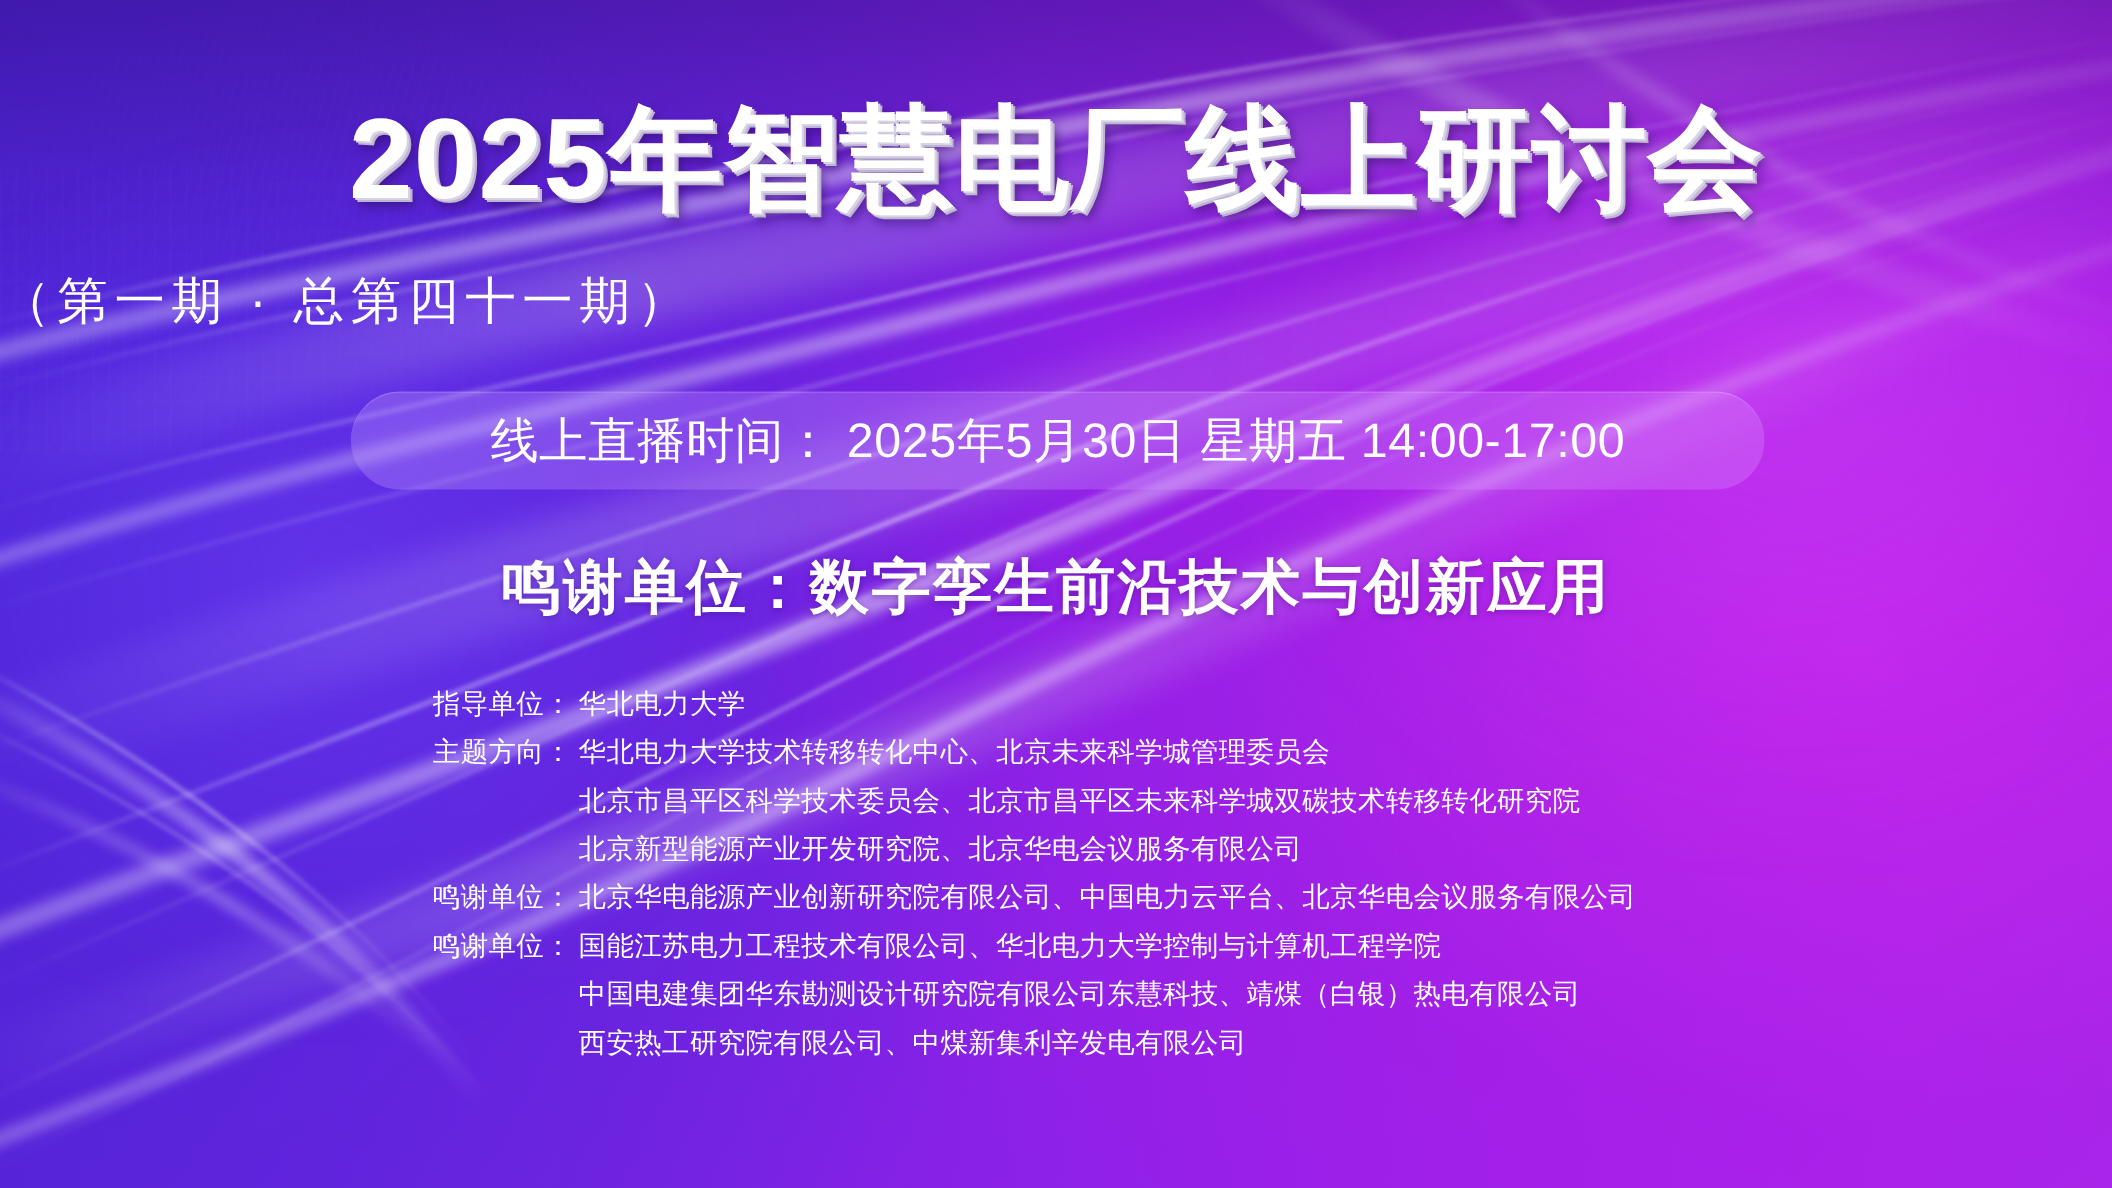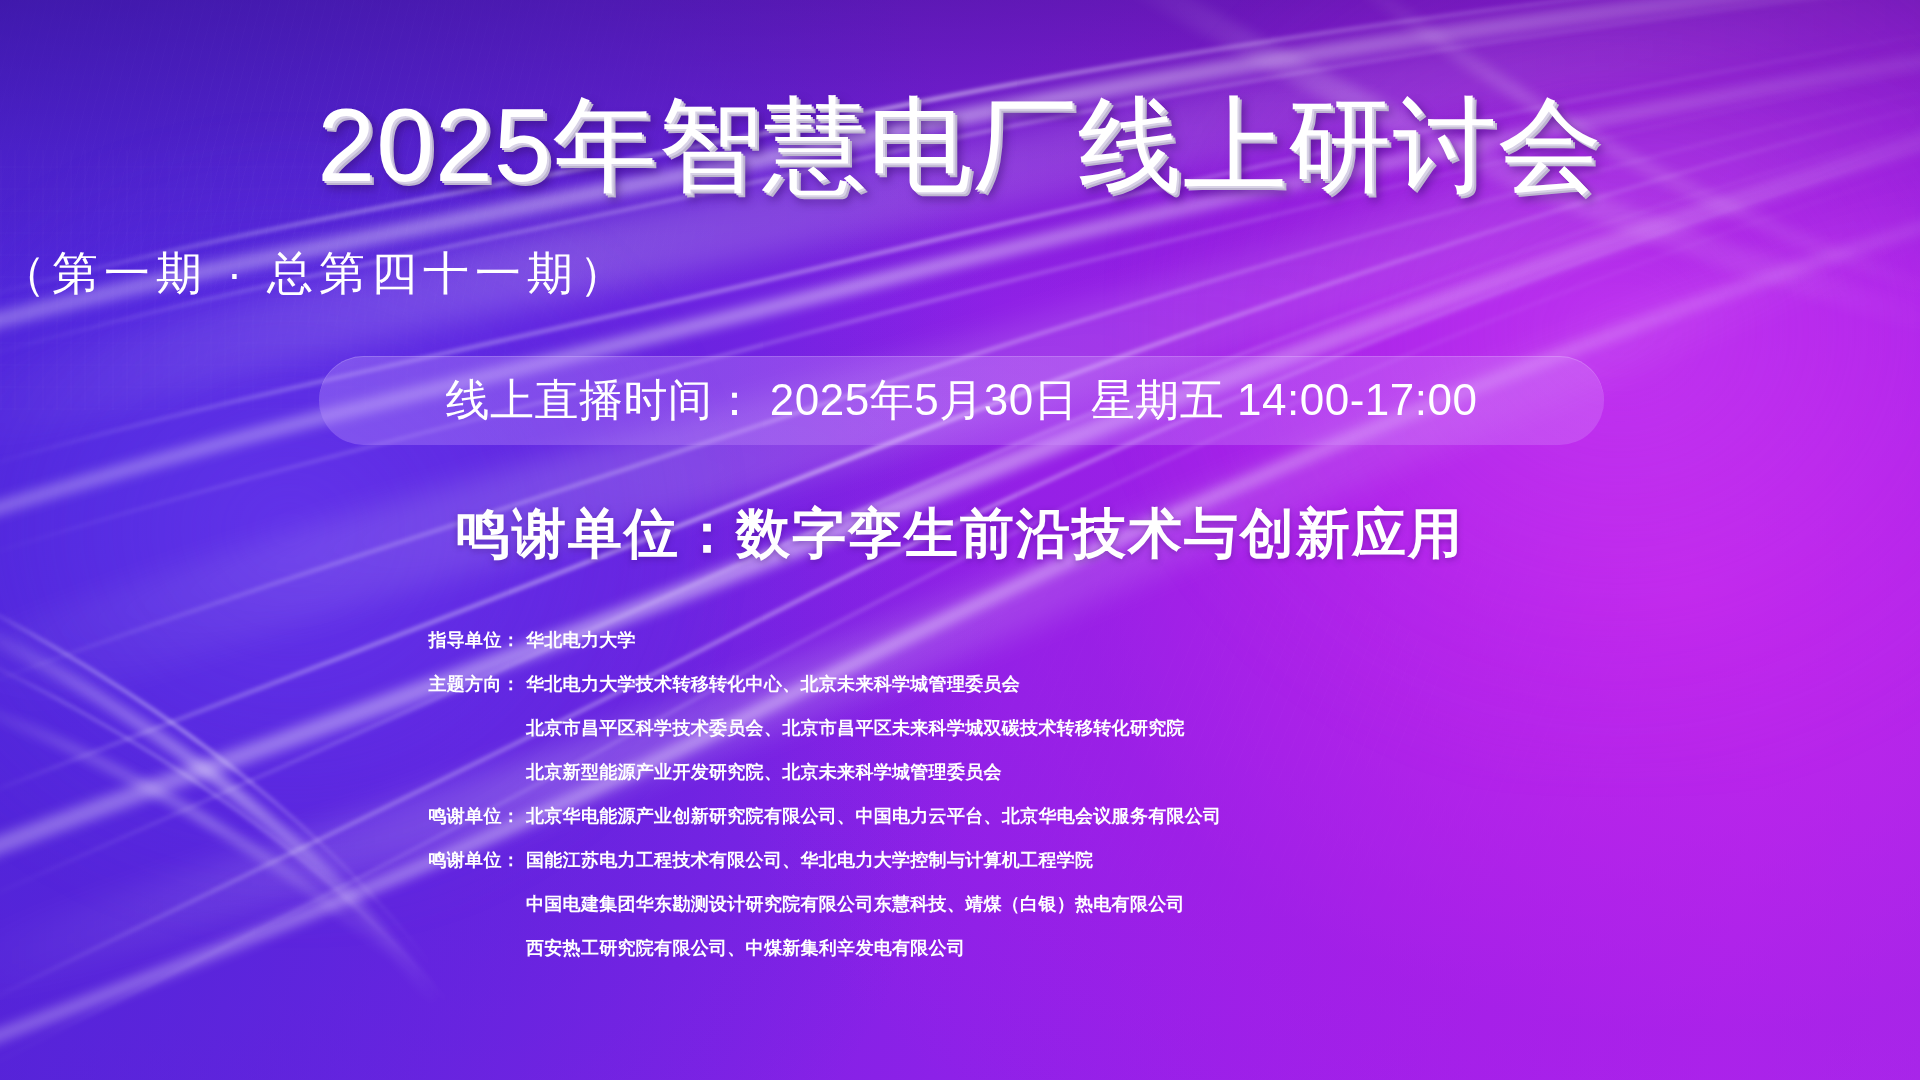--- a/index.html
+++ b/index.html
@@ -77,21 +77,21 @@
     -webkit-mask-image:linear-gradient(90deg,#000 0%,rgba(0,0,0,.5) 55%,transparent 100%);
   }
 
   
   #content{position:absolute;left:0;top:0;width:1920px;height:1080px;}
 
   .main-title{
     position:absolute;left:0;top:88px;width:1920px;
     text-align:center;
     font-size:104px;
-    font-weight:normal;
+    font-weight:bold;
     color:#ffffff;
     letter-spacing:1px;
     line-height:1.1;
     text-shadow:
       2px 2px 0 #d8d2e6,
       4px 4px 0 #bdb5cf,
       6px 7px 10px rgba(45,10,95,0.55);
     white-space:nowrap;
   }
 
@@ -127,22 +127,22 @@
     letter-spacing:2px;white-space:nowrap;
     text-shadow:0 2px 6px rgba(50,10,100,0.35);
   }
 
   .orgs{
     position:absolute;left:0;top:618px;width:1920px;
   }
   .org-row{
     display:flex;
     align-items:baseline;
-    font-size:18px;
-    font-weight:bold;
+    font-size:25px;
+    font-weight:normal;
     color:#ffffff;
     line-height:44px;
     white-space:nowrap;
     letter-spacing:0.3px;
   }
   .org-label{
     width:520px;
     text-align:right;
     flex:0 0 520px;
     padding-right:6px;
@@ -261,21 +261,21 @@
         <div class="org-row">
           <span class="org-label">主题方向：</span>
           <span class="org-value">华北电力大学技术转移转化中心、北京未来科学城管理委员会</span>
         </div>
         <div class="org-row">
           <span class="org-label"></span>
           <span class="org-value">北京市昌平区科学技术委员会、北京市昌平区未来科学城双碳技术转移转化研究院</span>
         </div>
         <div class="org-row">
           <span class="org-label"></span>
-          <span class="org-value">北京新型能源产业开发研究院、北京未来科学城管理委员会</span>
+          <span class="org-value">北京新型能源产业开发研究院、北京华电会议服务有限公司</span>
         </div>
         <div class="org-row">
           <span class="org-label">鸣谢单位：</span>
           <span class="org-value">北京华电能源产业创新研究院有限公司、中国电力云平台、北京华电会议服务有限公司</span>
         </div>
         <div class="org-row">
           <span class="org-label">鸣谢单位：</span>
           <span class="org-value">国能江苏电力工程技术有限公司、华北电力大学控制与计算机工程学院</span>
         </div>
         <div class="org-row">

